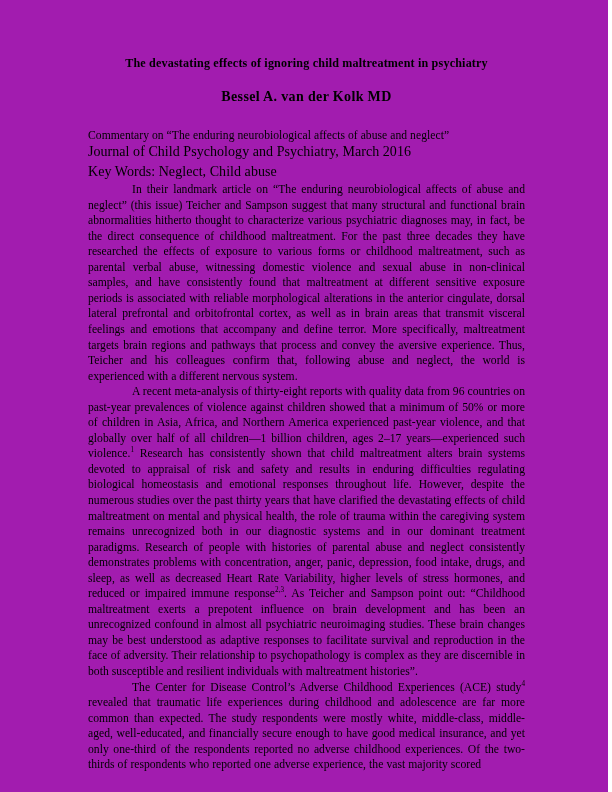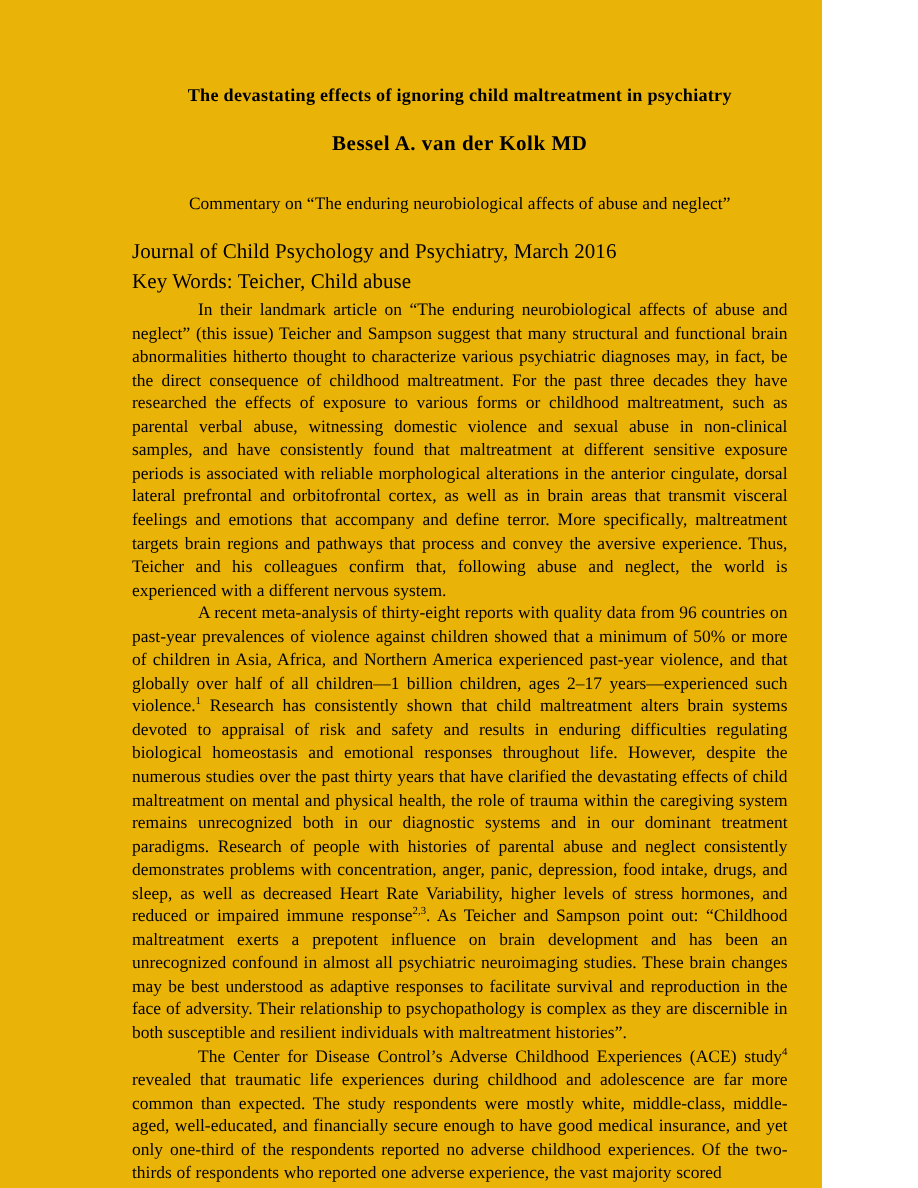--- a/index.html
+++ b/index.html
@@ -11,25 +11,25 @@
     width: 612px;
     height: 792px;
     overflow: hidden;
     font-family: "Liberation Serif", "DejaVu Serif", serif;
     color: #000000;
     -webkit-font-smoothing: none;
   }
 
   .page {
     position: relative;
-    width: 548px;
+    width: 608px;
     height: 792px;
     box-sizing: border-box;
     padding: 0;
-    background: #eab308;
+    background: #a21caf;
   }
 
   .content {
     position: absolute;
     left: 88px;
     top: 56px;
     width: 437px;
   }
 
   .doc-title {
@@ -51,22 +51,21 @@
   }
 
   .meta-block {
     margin-top: 23px;
   }
 
   .meta-commentary {
     font-size: 11.6px;
     line-height: 1.18;
     letter-spacing: 0.05px;
-    margin: 17px;
-    text-align: center;
+    margin: 0;
   }
 
   .meta-journal,
   .meta-keywords {
     font-size: 14px;
     line-height: 1.42;
     letter-spacing: 0.05px;
     margin: 0;
   }
 
@@ -95,21 +94,21 @@
 <div class="page">
   <div class="content">
 
     <h1 class="doc-title">The devastating effects of ignoring child maltreatment in psychiatry</h1>
 
     <div class="doc-author">Bessel A. van der Kolk MD</div>
 
     <div class="meta-block">
       <p class="meta-commentary">Commentary on “The enduring neurobiological affects of abuse and neglect”</p>
       <p class="meta-journal">Journal of Child Psychology and Psychiatry, March 2016</p>
-      <p class="meta-keywords">Key Words: Teicher, Child abuse</p>
+      <p class="meta-keywords">Key Words: Neglect, Child abuse</p>
     </div>
 
     <div class="body-block">
         <p class="para" id="para-1">In their landmark article on “The enduring neurobiological affects of abuse and neglect” (this issue) Teicher and Sampson suggest that many structural and functional brain abnormalities hitherto thought to characterize various psychiatric diagnoses may, in fact, be the direct consequence of childhood maltreatment. For the past three decades they have researched the effects of exposure to various forms or childhood maltreatment, such as parental verbal abuse, witnessing domestic violence and sexual abuse in non-clinical samples, and have consistently found that maltreatment at different sensitive exposure periods is associated with reliable morphological alterations in the anterior cingulate, dorsal lateral prefrontal and orbitofrontal cortex, as well as in brain areas that transmit visceral feelings and emotions that accompany and define terror. More specifically, maltreatment targets brain regions and pathways that process and convey the aversive experience. Thus, Teicher and his colleagues confirm that, following abuse and neglect, the world is experienced with a different nervous system.</p>
         <p class="para" id="para-2">A recent meta-analysis of thirty-eight reports with quality data from 96 countries on past-year prevalences of violence against children showed that a minimum of 50% or more of children in Asia, Africa, and Northern America experienced past-year violence, and that globally over half of all children—1 billion children, ages 2–17 years—experienced such violence.<sup class="fn">1</sup> Research has consistently shown that child maltreatment alters brain systems devoted to appraisal of risk and safety and results in enduring difficulties regulating biological homeostasis and emotional responses throughout life. However, despite the numerous studies over the past thirty years that have clarified the devastating effects of child maltreatment on mental and physical health, the role of trauma within the caregiving system remains unrecognized both in our diagnostic systems and in our dominant treatment paradigms. Research of people with histories of parental abuse and neglect consistently demonstrates  problems with concentration, anger, panic, depression, food intake, drugs, and sleep, as well as decreased Heart Rate Variability, higher levels of stress hormones, and reduced or impaired immune response<sup class="fn">2,3</sup>. As Teicher and Sampson point out: “Childhood maltreatment exerts a prepotent influence on brain development and has been an unrecognized confound in almost all psychiatric neuroimaging studies. These brain changes may be best understood as adaptive responses to facilitate survival and reproduction in the face of adversity. Their relationship to psychopathology is complex as they are discernible in both susceptible and resilient individuals with maltreatment histories”.</p>
         <p class="para" id="para-3">The Center for Disease Control’s Adverse Childhood Experiences (ACE) study<sup class="fn">4</sup> revealed that traumatic life experiences during childhood and adolescence are far more common than expected. The study respondents were mostly white, middle-class, middle-aged, well-educated, and financially secure enough to have good medical insurance, and yet only one-third of the respondents reported no adverse childhood experiences. Of the two-thirds of respondents who reported one adverse experience, the vast majority scored</p>
       </div>
 
   </div>
 </div>

